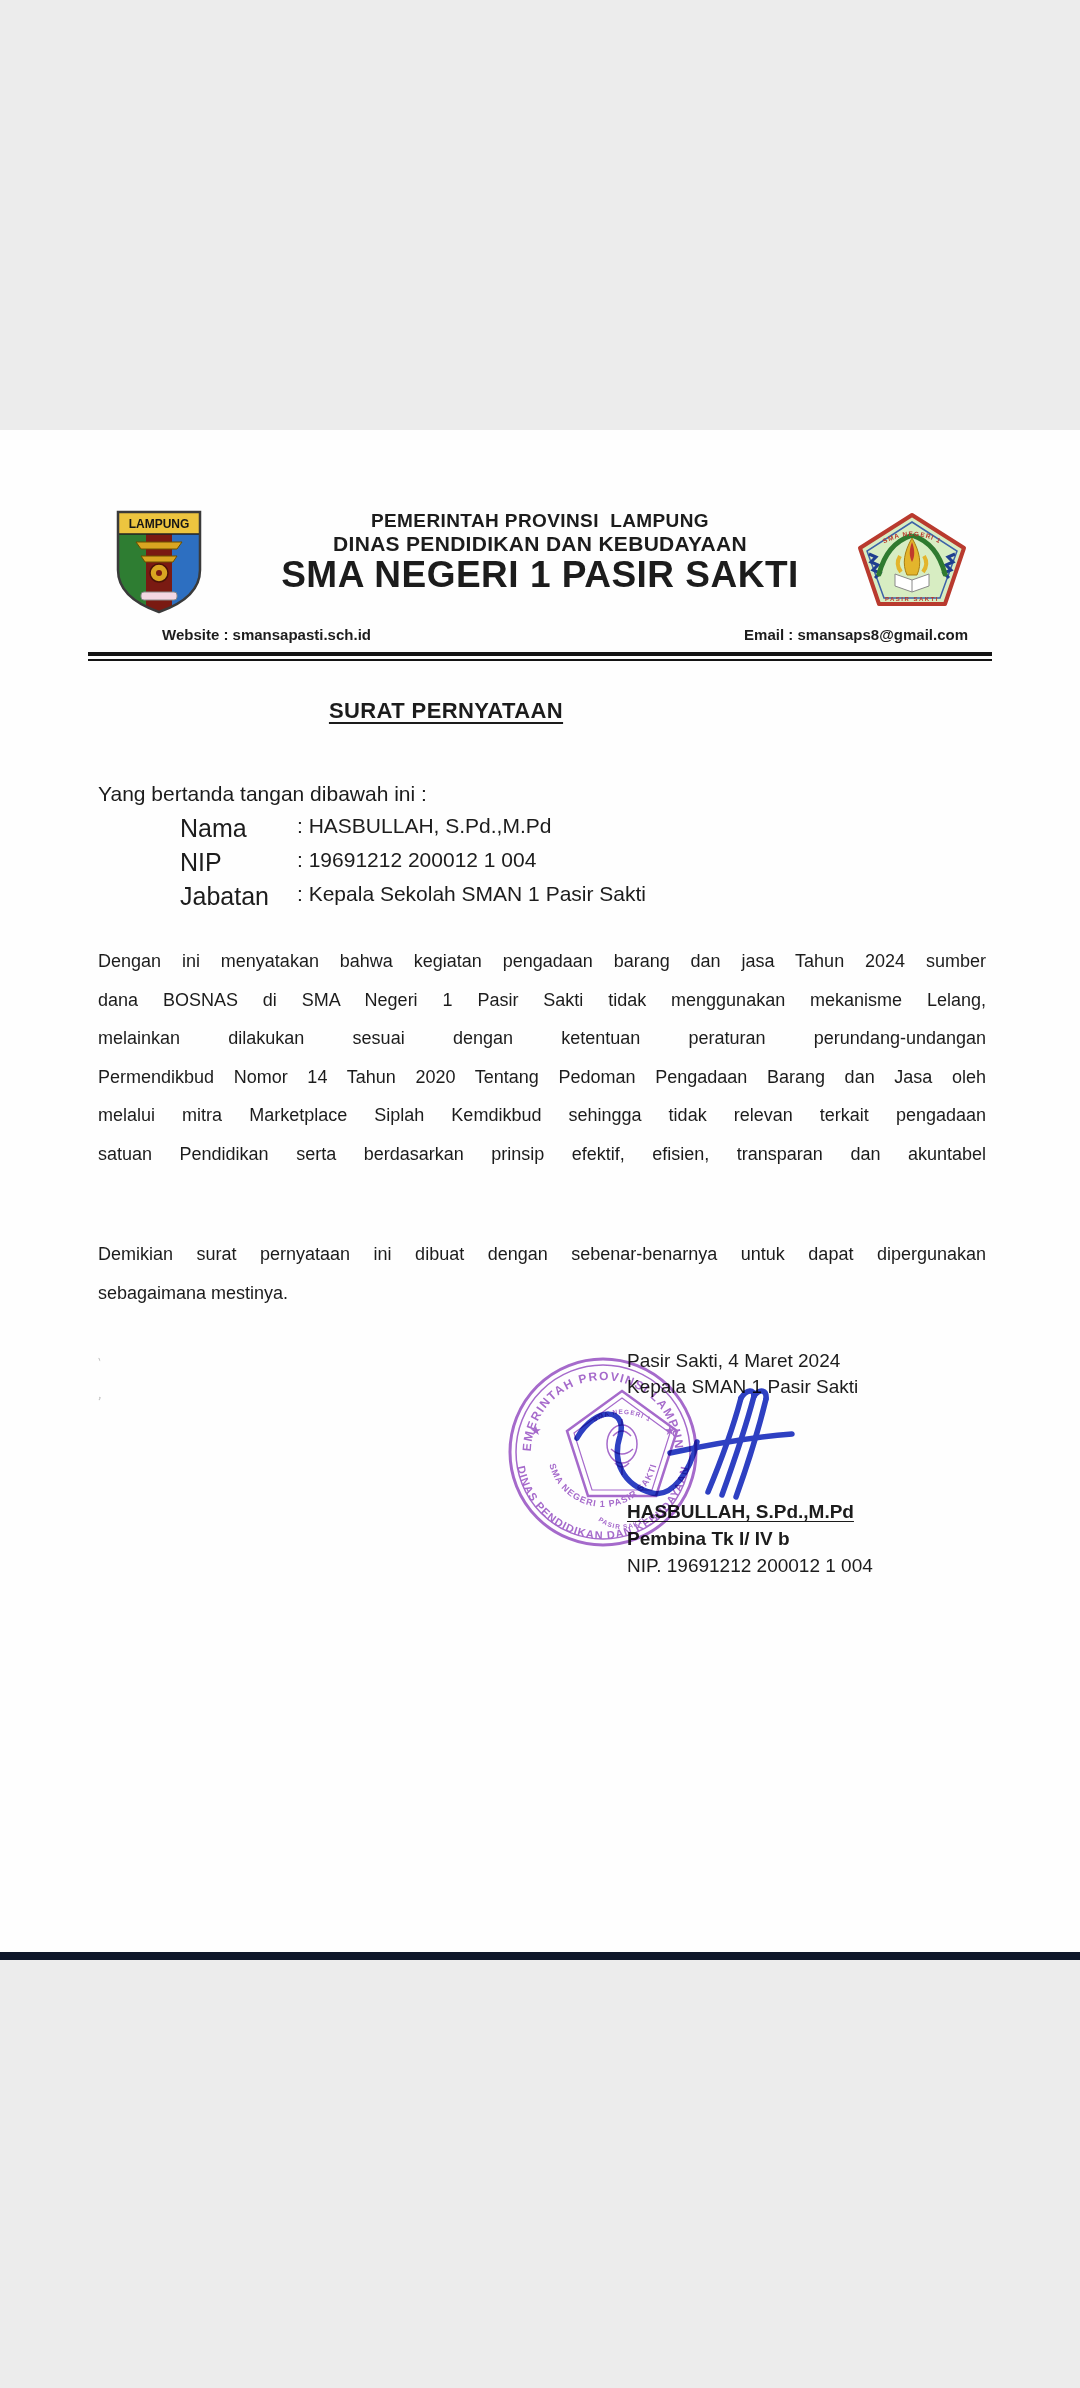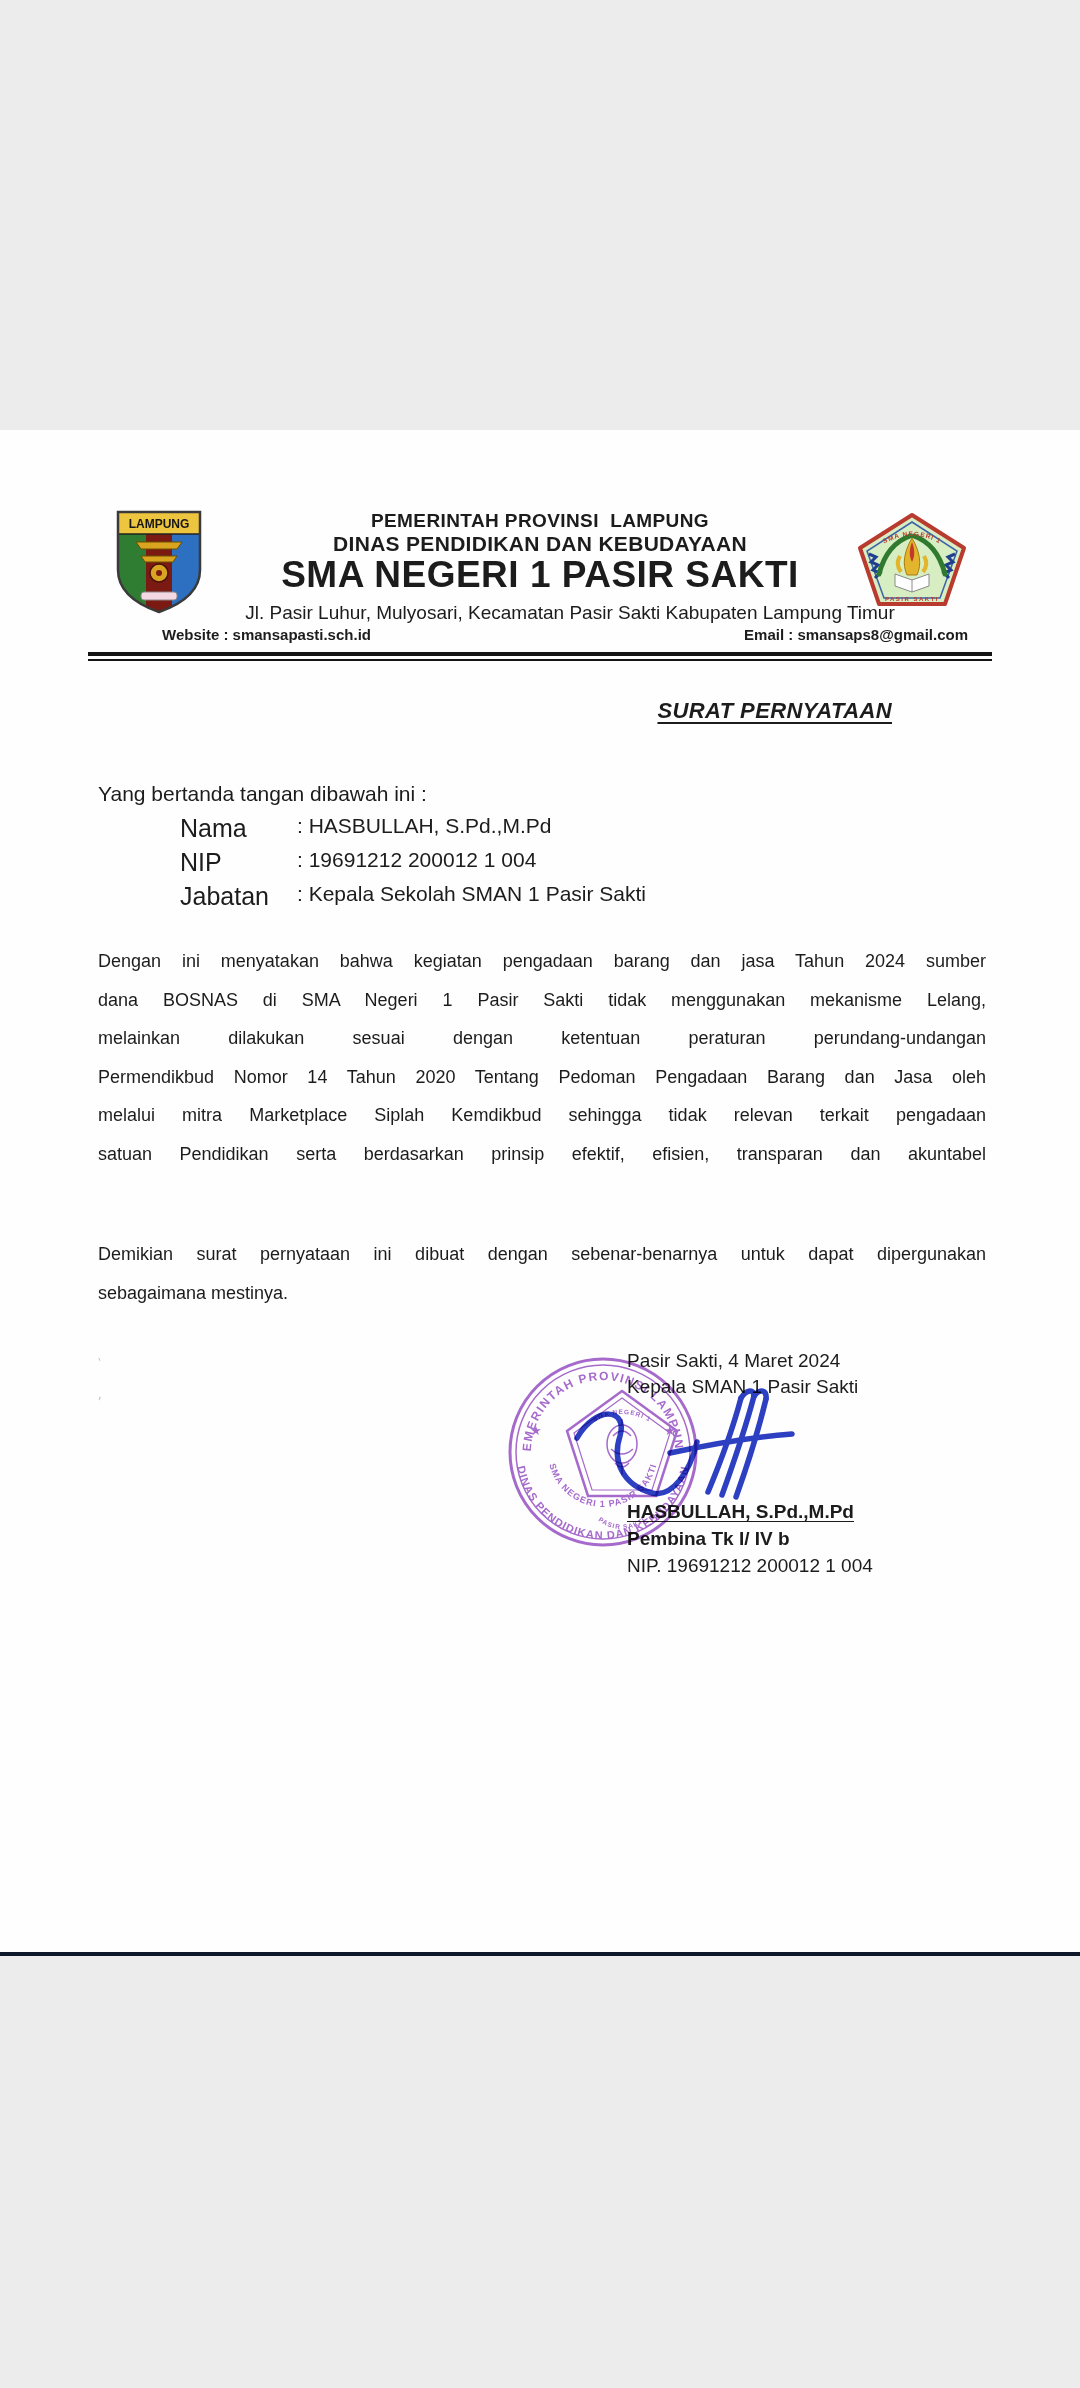--- a/index.html
+++ b/index.html
@@ -1,31 +1,31 @@
 <!DOCTYPE html>
 <html><head>
 <meta charset="utf-8">
 <style>
   html,body{margin:0;padding:0;}
   body{width:1080px;height:2388px;overflow:hidden;background:#ececec;
        font-family:"Liberation Sans","DejaVu Sans",sans-serif;color:#1c1c1c;}
   .canvas{position:relative;width:1080px;height:2388px;background:#ececec;}
   .page{position:absolute;left:0;top:430px;width:1080px;height:1522px;background:#fefefe;
-        border-bottom:4px solid #0f172a;}
+        border-bottom:8px solid #0f172a;}
   .abs{position:absolute;}
   .pre{white-space:pre;}
   .hdr-line1{left:210px;top:80px;width:660px;text-align:center;font-size:19px;font-weight:bold;letter-spacing:.4px;}
   .hdr-line2{left:210px;top:102px;width:660px;text-align:center;font-size:21px;font-weight:bold;letter-spacing:.3px;}
   .hdr-school{left:210px;top:124px;width:660px;text-align:center;font-size:37px;font-weight:bold;letter-spacing:.5px;}
   .hdr-address{left:130px;top:172px;width:880px;text-align:center;font-size:19px;}
   .hdr-links{left:100px;top:196px;width:868px;display:flex;justify-content:space-between;font-size:15px;font-weight:bold;}
   .hdr-links .web{padding-left:62px;}
   .rule-thick{left:88px;top:222px;width:904px;height:4px;background:#141414;}
   .rule-thin{left:88px;top:229px;width:904px;height:2px;background:#141414;}
-  .title{left:0;top:268px;width:892px;text-align:right;font-size:22px;font-weight:bold;letter-spacing:.4px;font-style:italic;}
+  .title{left:0;top:268px;width:892px;text-align:center;font-size:22px;font-weight:bold;letter-spacing:.4px;}
   .title span{text-decoration:underline;text-underline-offset:4px;}
   .opening{left:98px;top:352px;font-size:21px;}
   .f-label{left:180px;font-size:25px;text-align:center;}
   .f-value{left:297px;font-size:21px;}
   .para{left:98px;width:888px;font-size:18px;line-height:38.5px;}
   .jline{text-align:justify;text-align-last:justify;}
   .jlast{text-align:left;}
   .sig-text{left:627px;font-size:19px;}
   .sig-name{font-weight:bold;text-decoration:underline;text-underline-offset:3px;}
   .sig-rank{font-weight:bold;}
@@ -78,21 +78,20 @@
         </defs>
       <text font-size="6.5" font-weight="bold" fill="#b93a2e" letter-spacing="1">
         <textPath href="#crestArcTop" startOffset="50%" text-anchor="middle">SMA NEGERI 1</textPath>
       </text>
       <text x="55" y="89" text-anchor="middle" font-size="6" font-weight="bold" fill="#b93a2e" letter-spacing="1.5">PASIR SAKTI</text>
     </svg>
 
     <div class="abs hdr-line1 pre">PEMERINTAH PROVINSI  LAMPUNG</div>
     <div class="abs hdr-line2">DINAS PENDIDIKAN DAN KEBUDAYAAN</div>
     <div class="abs hdr-school">SMA NEGERI 1 PASIR SAKTI</div>
-    <div class="abs hdr-address">Jl. Pasir Luhur, Mulyosari, Kecamatan Pasir Sakti Kabupaten Lampung Timur</div>
     <div class="abs hdr-links">
       <span class="web">Website : smansapasti.sch.id</span>
       <span>Email : smansaps8@gmail.com</span>
     </div>
     <div class="abs rule-thick"></div>
     <div class="abs rule-thin"></div>
 
     <div class="abs title">
       <span>SURAT PERNYATAAN</span>
     </div>

